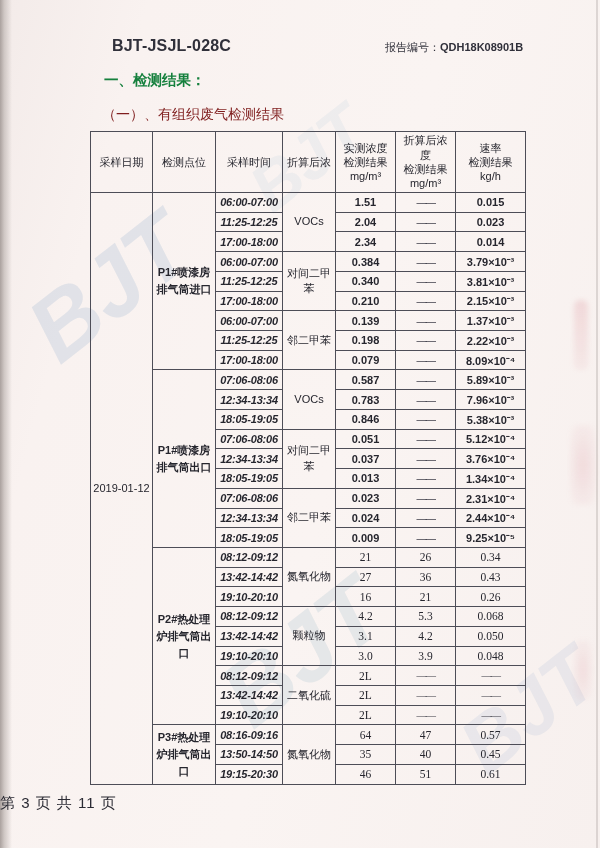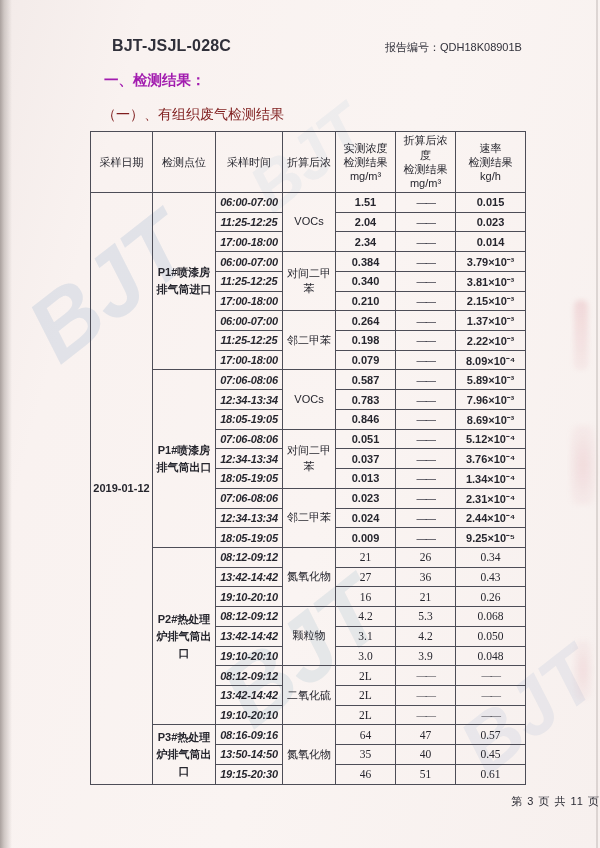--- a/index.html
+++ b/index.html
@@ -36,48 +36,48 @@
   }
   .stamp1 { right:12px; top:300px; width:14px; height:70px;
     background:linear-gradient(180deg, rgba(216,130,140,0.22), rgba(216,130,140,0.08)); }
   .stamp2 { right:4px;  top:425px; width:26px; height:80px;
     background:radial-gradient(ellipse at center, rgba(210,120,135,0.18), rgba(210,120,135,0)); }
   .stamp3 { right:8px;  top:640px; width:18px; height:60px;
     background:radial-gradient(ellipse at center, rgba(214,125,138,0.16), rgba(214,125,138,0)); }
 
   .doc-code { position:absolute; left:112px; top:37px; font-size:16px; font-weight:bold; letter-spacing:0.2px; color:#30303a; }
   .report-no-wrap { position:absolute; left:385px; top:40px; font-size:11px; color:#30303a; }
-  .report-no-wrap .no { font-weight:normal; }
-
-  .title    { position:absolute; left:104px; top:71px;  font-size:14.5px; font-weight:bold; margin:0; color:#a21caf; }
+  .report-no-wrap .no { font-weight:bold; }
+
+  .title    { position:absolute; left:104px; top:71px;  font-size:14.5px; font-weight:bold; margin:0; color:#15803d; }
   .subtitle { position:absolute; left:94px;  top:98px;  font-size:14px; font-weight:normal; margin:8px; color:#7f1d1d; }
 
   table.results {
     position:absolute; left:90px; top:131px; width:435px;
     border-collapse:collapse; table-layout:fixed; color:#26262e;
   }
   .results th, .results td {
     border:1px solid #4d4d57; text-align:center; vertical-align:middle;
     padding:0 1px; overflow:hidden;
   }
   .results thead tr { height:61px; }
   .results th { font-size:11px; font-weight:normal; white-space:pre-line; line-height:1.3; }
   .results tbody tr { height:19.73px; }
   .results td { font-size:11px; }
-  .date-cell  { font-weight:bold; font-size:11px; }
+  .date-cell  { font-weight:normal; font-size:11px; }
   .point-cell { font-size:11px; line-height:1.55; font-weight:bold; }
   .item-cell  { font-size:11px; line-height:1.4; }
   .time-cell  { font-weight:bold; font-size:10.5px; letter-spacing:-0.2px; white-space:nowrap;font-style:italic; }
   .val-cell   { font-weight:bold; font-size:10.5px; }
   .val-cell.serif { font-family:"Liberation Serif", serif; font-weight:normal; font-size:11.5px; }
   .val-cell.dash  { font-weight:normal; letter-spacing:-1.5px; color:#3e3e48; font-size:10.5px; }
 
   .page-footer {
     position:absolute; left:0; top:794px; width:600px;
-    text-align:right; font-size:11px; color:#2a2a33; letter-spacing:1px;
+    text-align:left; font-size:15px; color:#2a2a33; letter-spacing:1px;
   }
 </style>
 </head>
 <body>
 
 <div class="edge-left"></div>
 <div class="edge-right"></div>
 
 <span class="wm wm1">BJT</span>
 <span class="wm wm2">BJT</span>
@@ -160,21 +160,21 @@
       </tr>
       <tr>
         <td class="time-cell">17:00-18:00</td>
         <td class="val-cell">0.210</td>
         <td class="val-cell dash">——</td>
         <td class="val-cell">2.15×10⁻³</td>
       </tr>
       <tr>
         <td class="time-cell">06:00-07:00</td>
         <td rowspan="3" class="item-cell">邻二甲苯</td>
-        <td class="val-cell">0.264</td>
+        <td class="val-cell">0.139</td>
         <td class="val-cell dash">——</td>
         <td class="val-cell">1.37×10⁻³</td>
       </tr>
       <tr>
         <td class="time-cell">11:25-12:25</td>
         <td class="val-cell">0.198</td>
         <td class="val-cell dash">——</td>
         <td class="val-cell">2.22×10⁻³</td>
       </tr>
       <tr>
@@ -194,21 +194,21 @@
       <tr>
         <td class="time-cell">12:34-13:34</td>
         <td class="val-cell">0.783</td>
         <td class="val-cell dash">——</td>
         <td class="val-cell">7.96×10⁻³</td>
       </tr>
       <tr>
         <td class="time-cell">18:05-19:05</td>
         <td class="val-cell">0.846</td>
         <td class="val-cell dash">——</td>
-        <td class="val-cell">8.69×10⁻³</td>
+        <td class="val-cell">5.38×10⁻³</td>
       </tr>
       <tr>
         <td class="time-cell">07:06-08:06</td>
         <td rowspan="3" class="item-cell">对间二甲苯</td>
         <td class="val-cell">0.051</td>
         <td class="val-cell dash">——</td>
         <td class="val-cell">5.12×10⁻⁴</td>
       </tr>
       <tr>
         <td class="time-cell">12:34-13:34</td>

